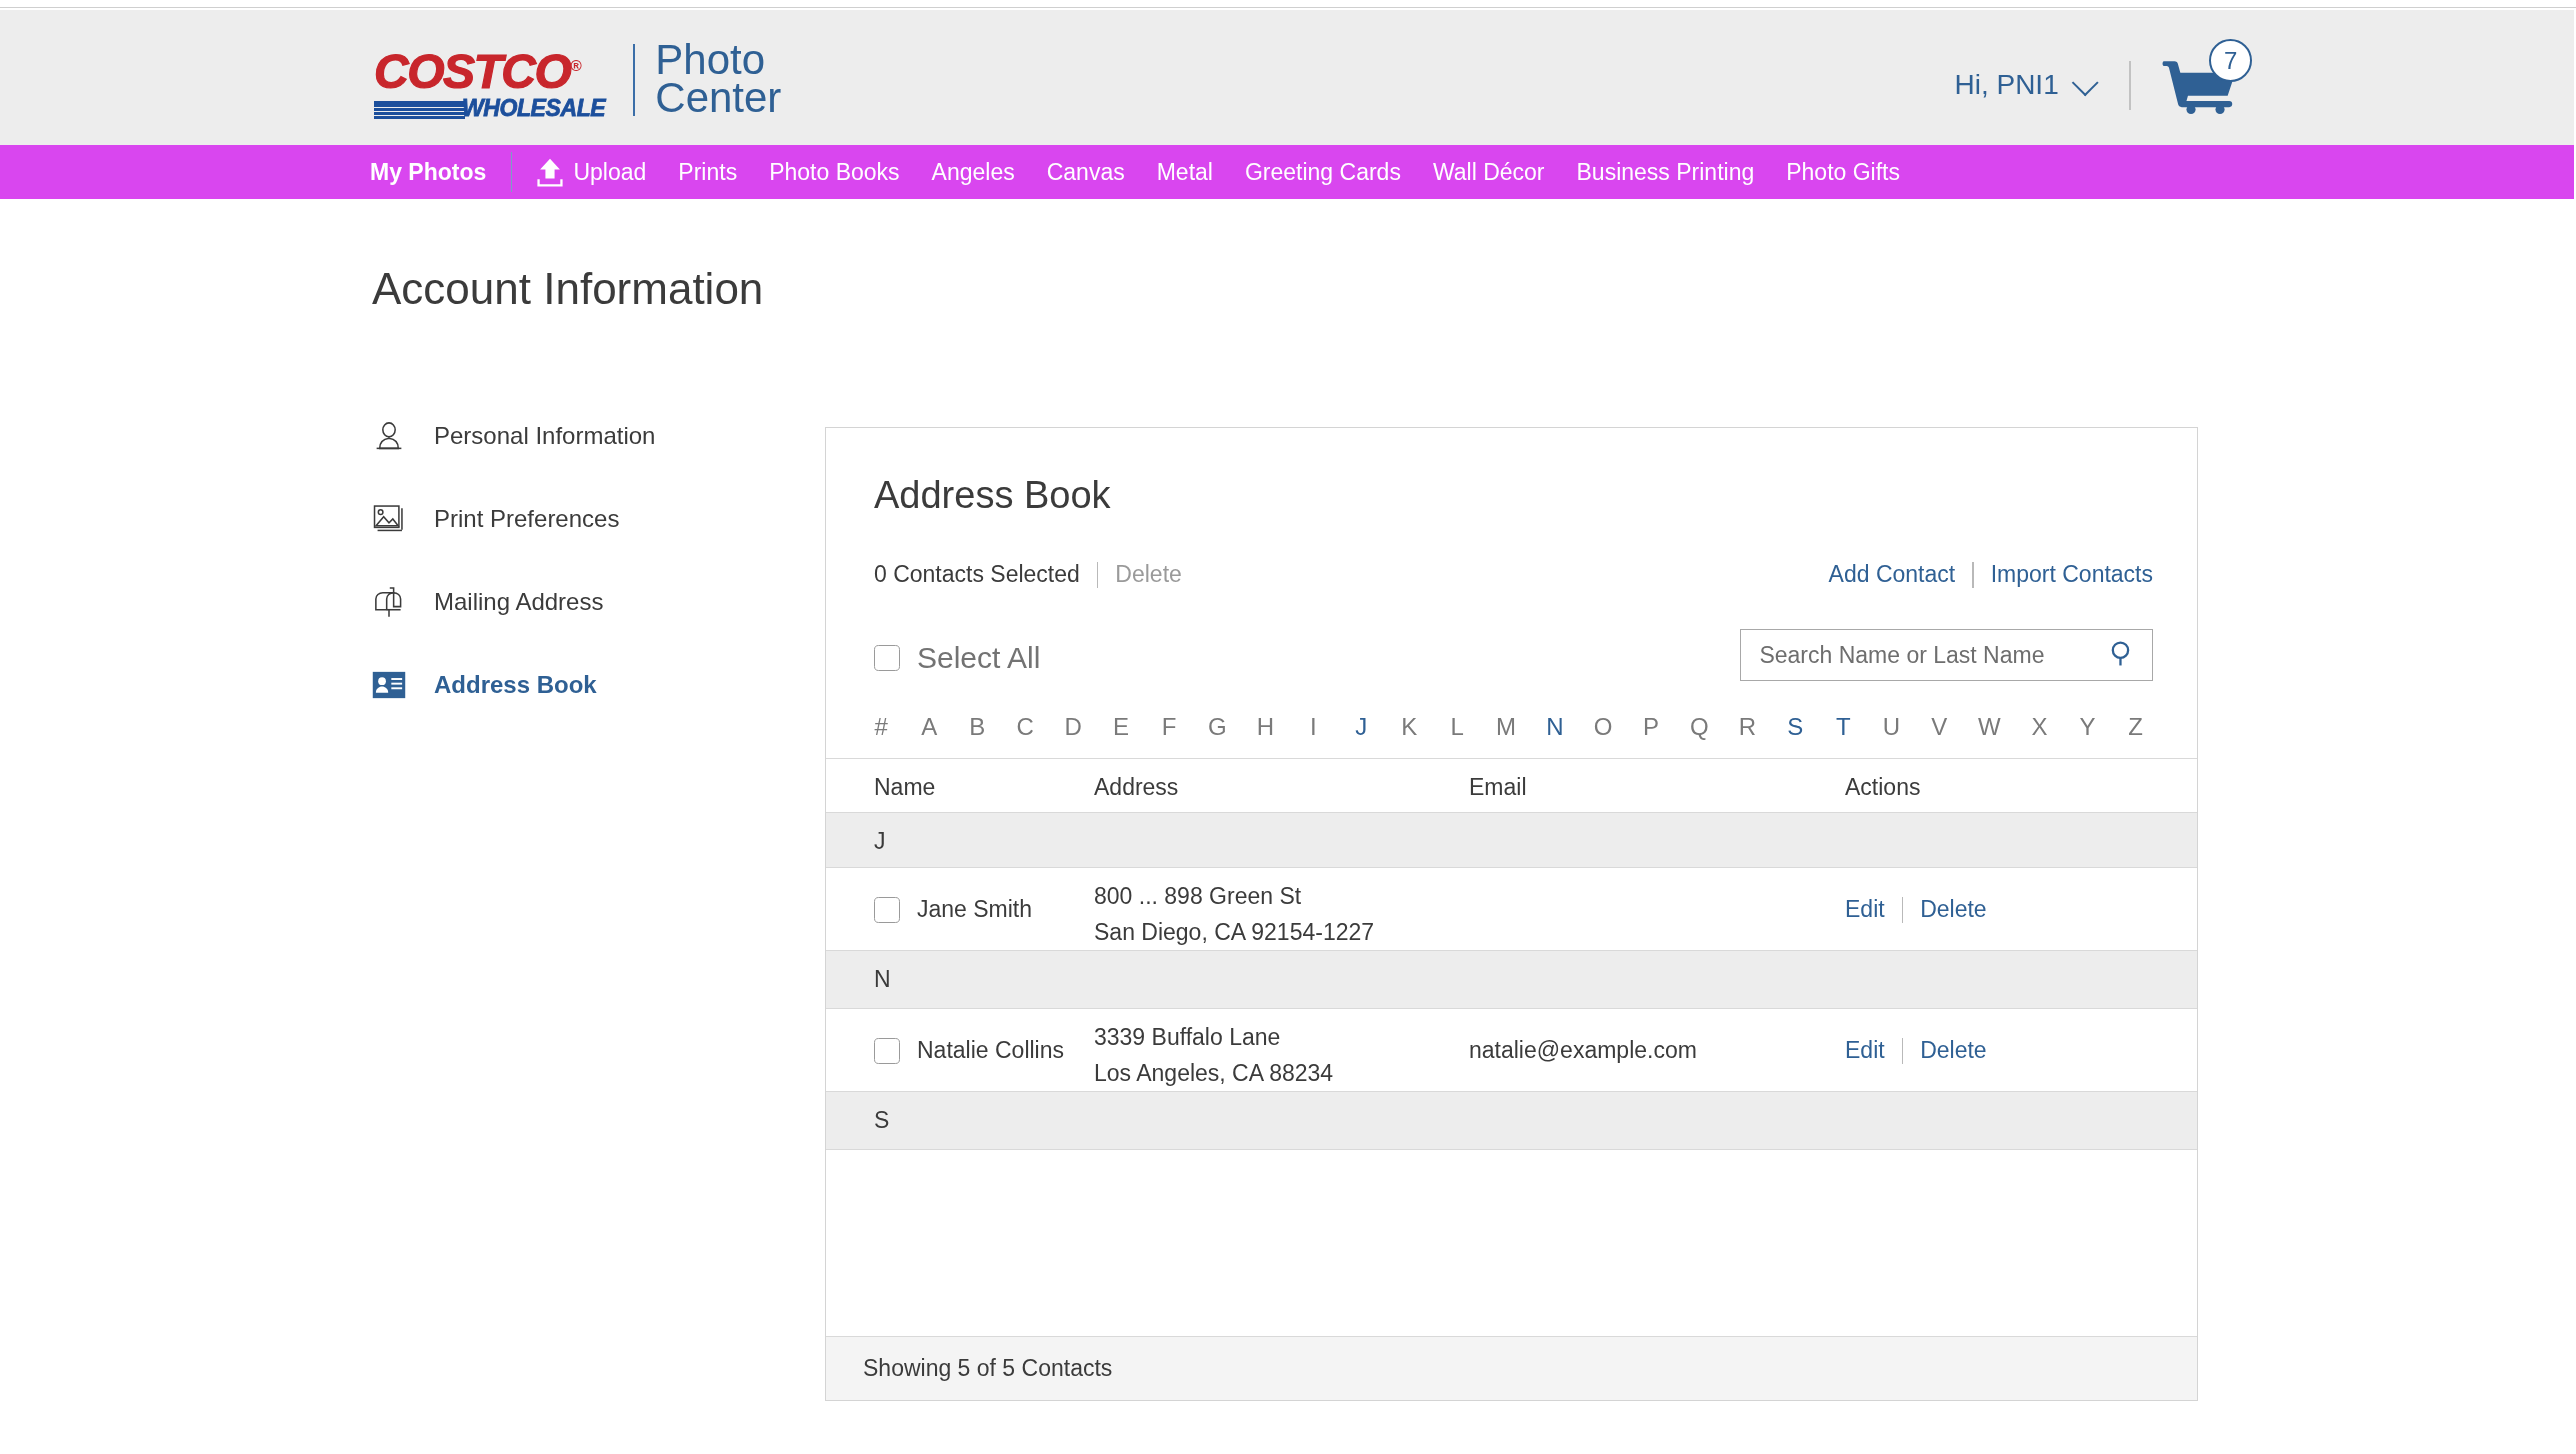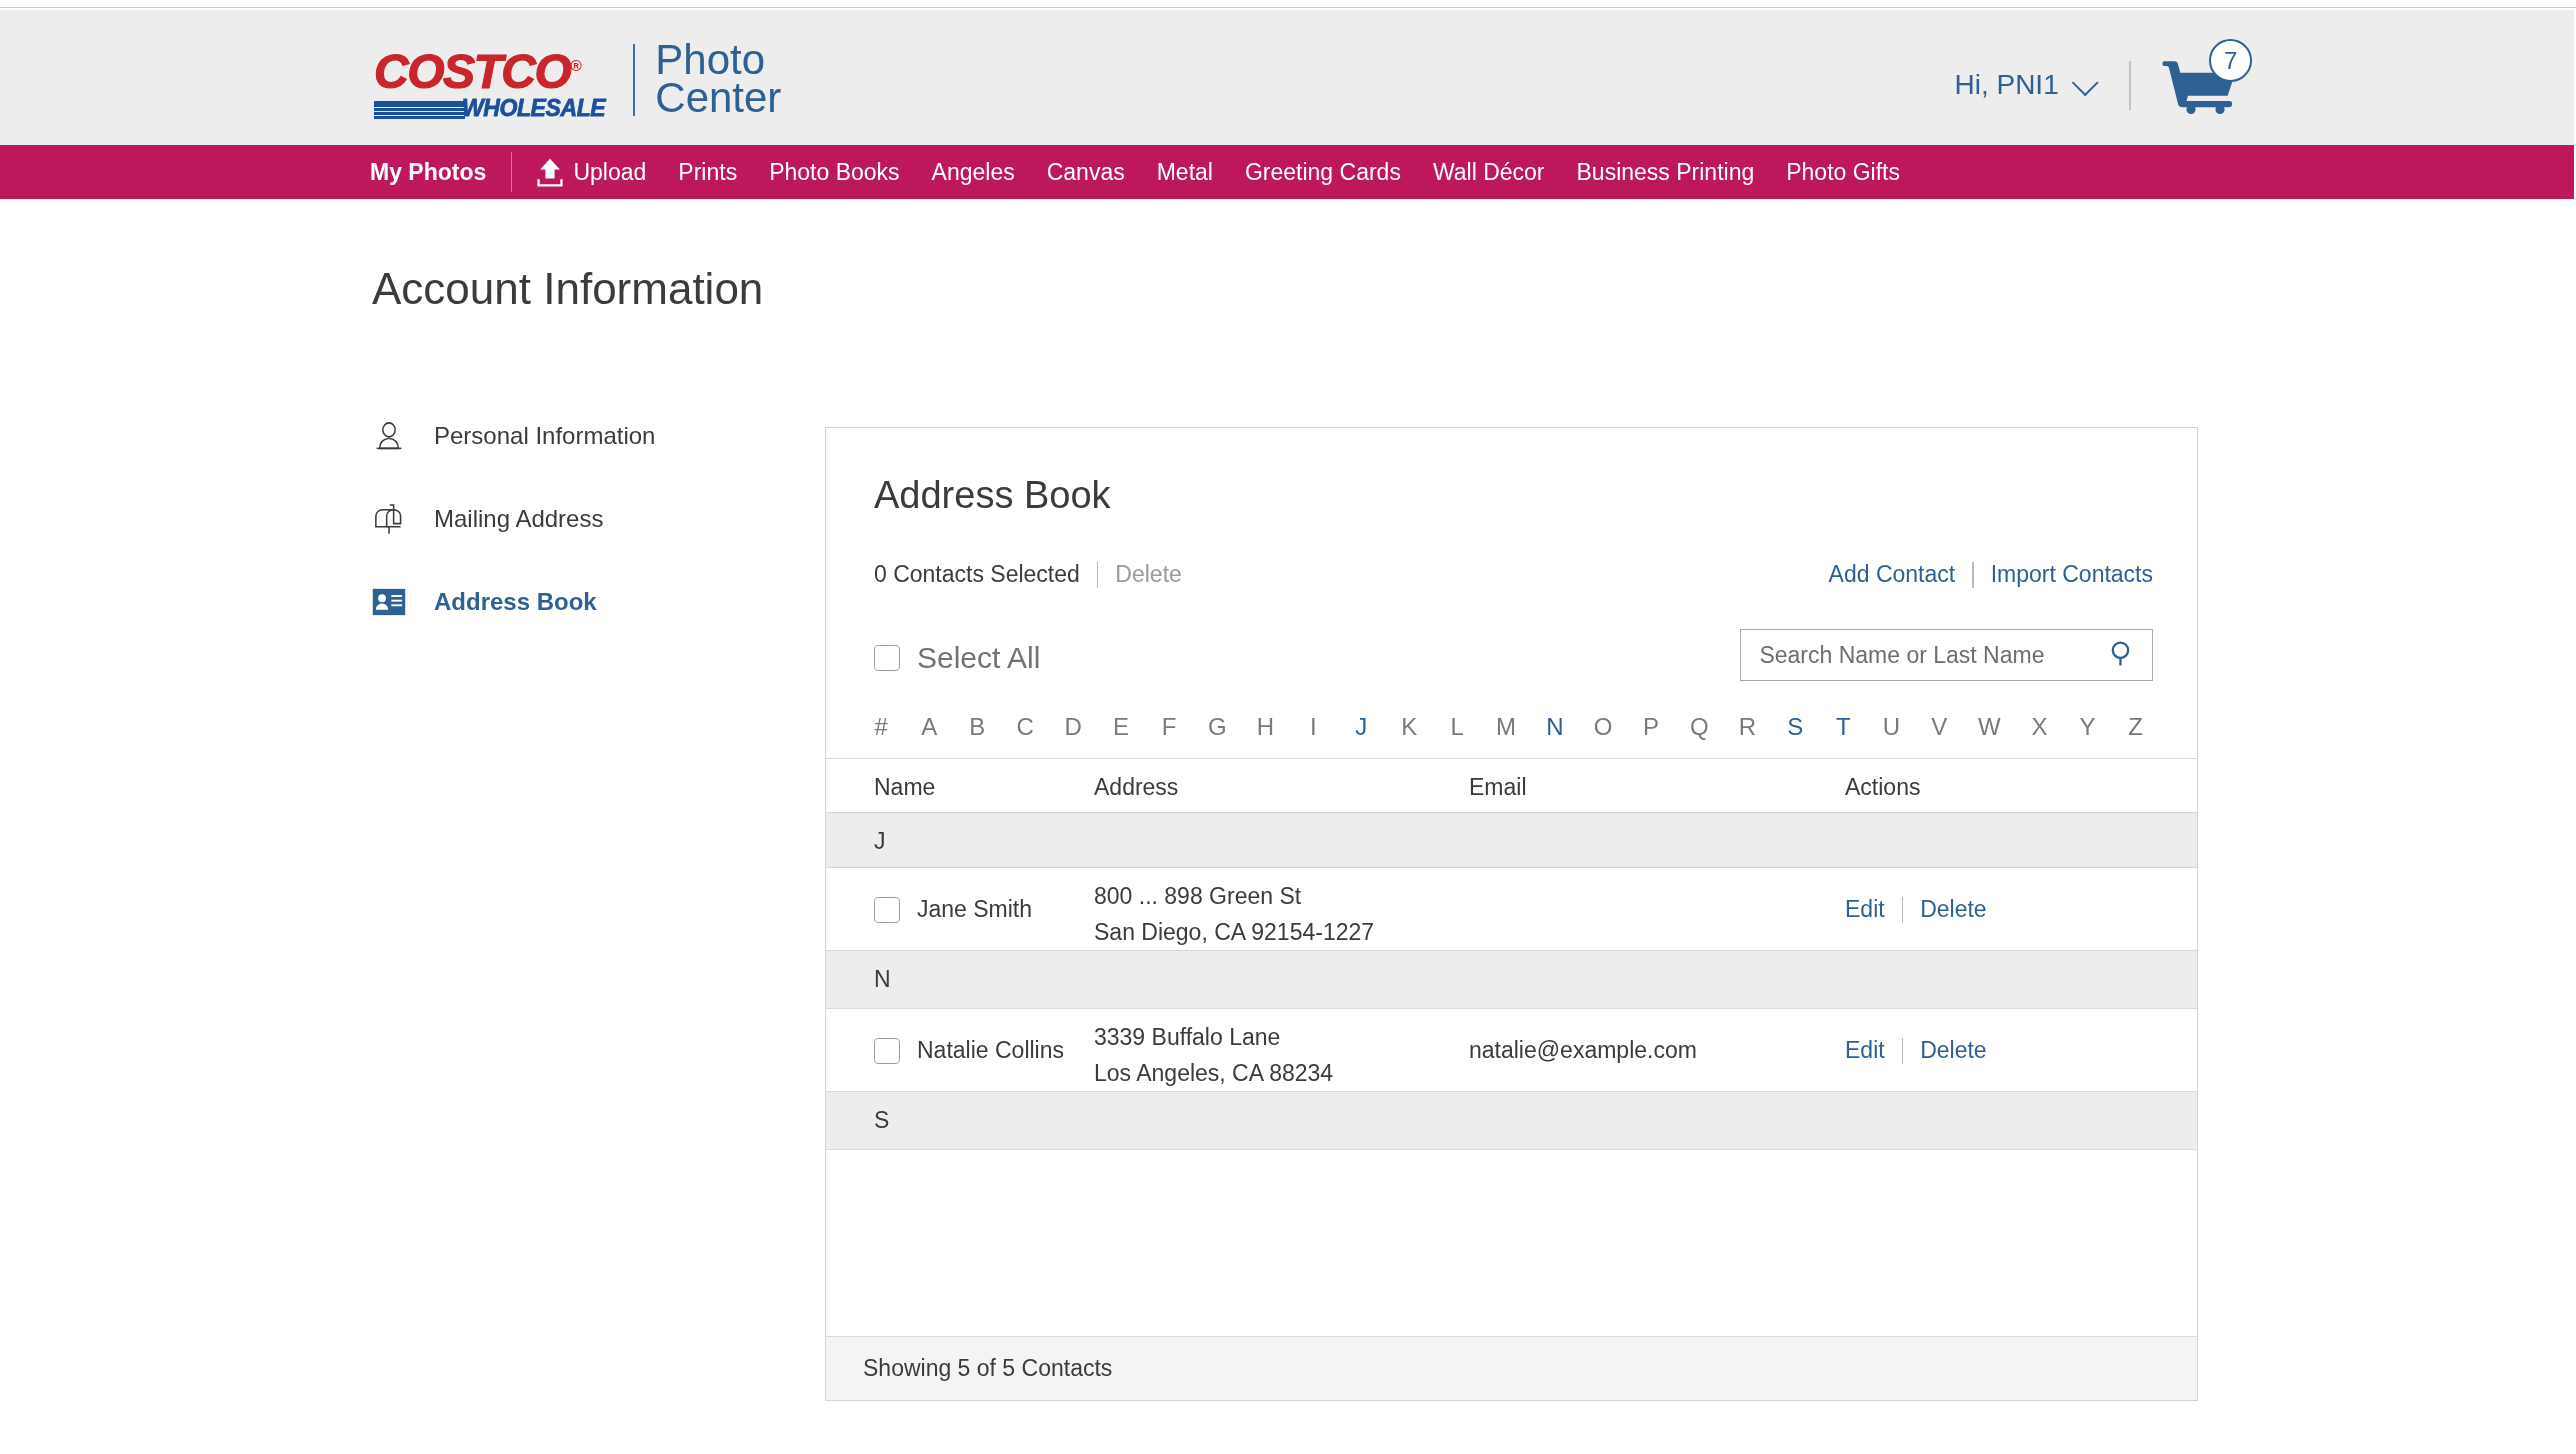--- a/index.html
+++ b/index.html
@@ -152,21 +152,21 @@
     align-items: center;
     justify-content: center;
     box-sizing: border-box;
   }
 
   
   .main-nav {
     position: absolute;
     left: 0; top: 145px;
     width: 2574px; height: 54px;
-    background: #be185d;
+    background: #d946ef;
     display: flex;
     align-items: center;
     padding-left: 370px;
     box-sizing: border-box;
   }
   .nav-item {
     color: #ffffff;
     font-size: 23px;
     white-space: nowrap;
     margin-right: 32px;
@@ -471,20 +471,32 @@
   <div class="side-item">
     <span class="side-icon">
       <svg width="34" height="34" viewBox="0 0 44 44">
           <path d="M22 5 a8 9 0 0 1 8 9 a8 9 0 0 1 -8 9 a8 9 0 0 1 -8 -9 a8 9 0 0 1 8 -9 z M10 38 c0 -8 5 -12 12 -13 c7 1 12 5 12 13 z" fill="none" stroke="#3b3b3b" stroke-width="2"></path>
           <line x1="6" y1="38" x2="38" y2="38" stroke="#3b3b3b" stroke-width="2"></line>
         </svg>
     </span>
     <span class="side-label">Personal Information</span>
   </div>
 
+  <div class="side-item">
+    <span class="side-icon">
+      <svg width="34" height="32" viewBox="0 0 44 42">
+          <rect x="3" y="4" width="32" height="28" fill="none" stroke="#3b3b3b" stroke-width="2"></rect>
+          <circle cx="11" cy="12" r="3" fill="none" stroke="#3b3b3b" stroke-width="2"></circle>
+          <path d="M5 30 L15 18 L22 26 L27 21 L34 30 Z" fill="none" stroke="#3b3b3b" stroke-width="2"></path>
+          <line x1="39" y1="7" x2="39" y2="35" stroke="#3b3b3b" stroke-width="2"></line>
+          <line x1="7" y1="36" x2="39" y2="36" stroke="#3b3b3b" stroke-width="2"></line>
+        </svg>
+    </span>
+    <span class="side-label">Print Preferences</span>
+  </div>
 
 
   <div class="side-item">
     <span class="side-icon">
       <svg width="34" height="34" viewBox="0 0 44 44">
           <path d="M5 18 a9 8 0 0 1 9 -8 h14 a9 8 0 0 0 -9 8 v14 h-14 z" fill="none" stroke="#3b3b3b" stroke-width="2"></path>
           <path d="M28 10 a9 8 0 0 1 9 8 v10 h-9 z" fill="none" stroke="#3b3b3b" stroke-width="2"></path>
           <line x1="19" y1="32" x2="37" y2="32" stroke="#3b3b3b" stroke-width="2"></line>
           <line x1="22" y1="32" x2="22" y2="41" stroke="#3b3b3b" stroke-width="2"></line>
           <path d="M23 4 h5 v6 h-5" fill="none" stroke="#3b3b3b" stroke-width="2"></path>

